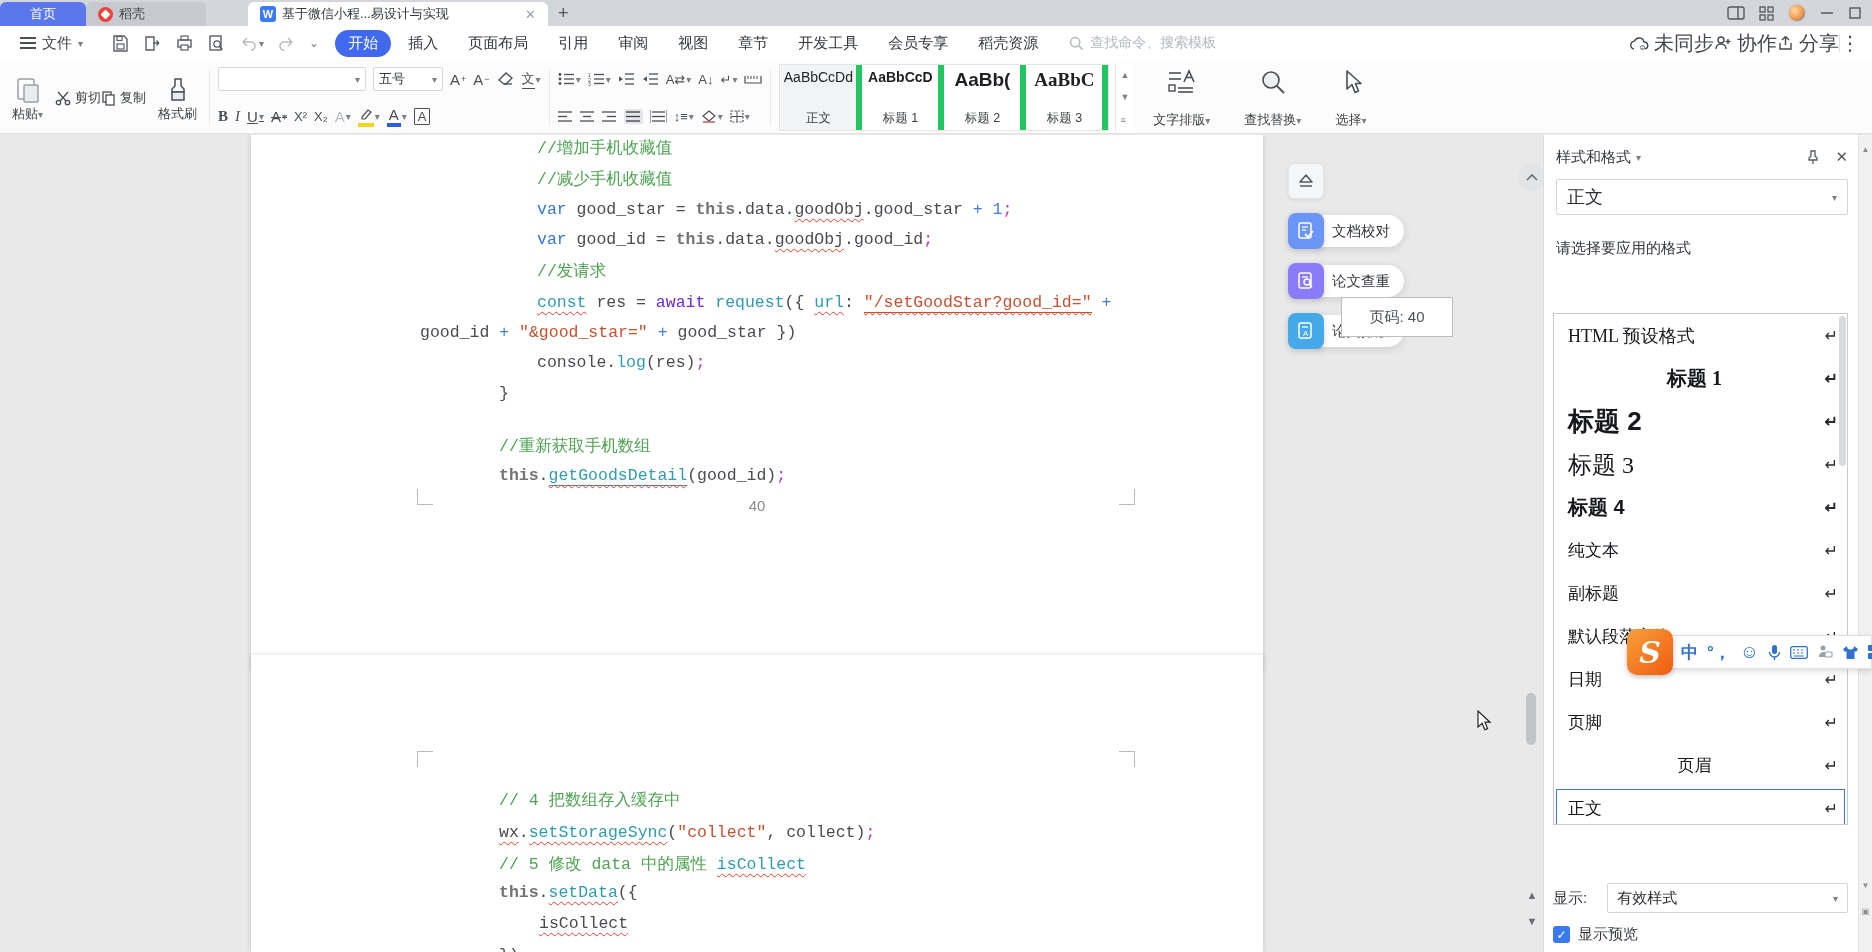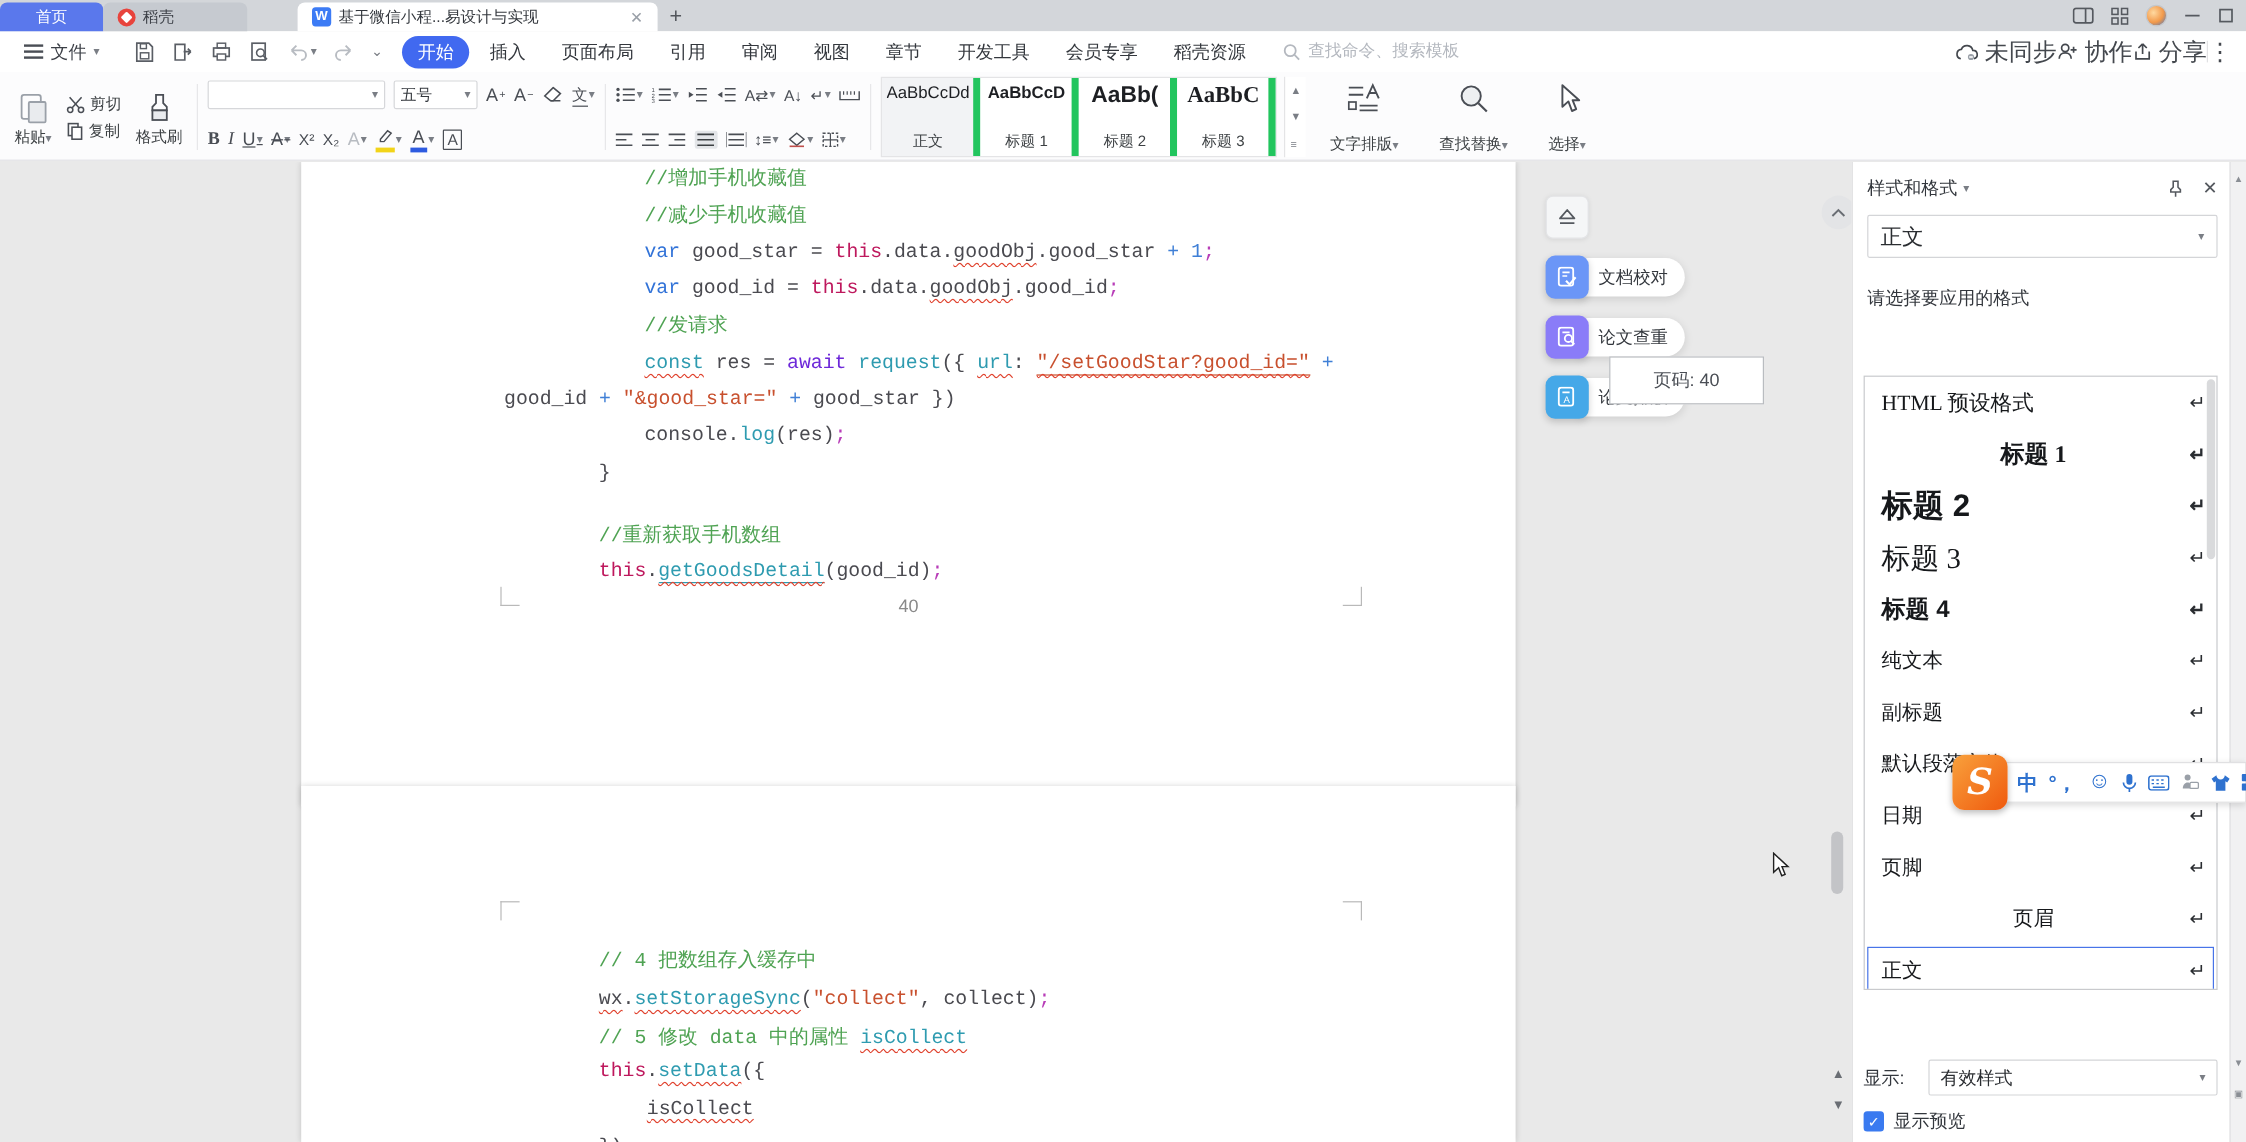--- a/index.html
+++ b/index.html
@@ -35,21 +35,21 @@
   .menu-right { margin-left:auto; display:flex; align-items:center; color:#44484e; font-size:20px; }
   .menu-right .itm { display:flex; align-items:center; gap:5px; }
   .vline { width:1px; height:18px; background:#e1e1e3; }
 
   
   .ribbon { height:74px; background:#fcfcfd; border-bottom:1px solid #e2e2e5; display:flex; align-items:stretch; padding:4px 8px 2px 8px; gap:6px; }
   .rgroup { display:flex; align-items:center; gap:8px; }
   .rsep { width:1px; background:#e7e7e9; margin:6px 2px; }
   .bigbtn { display:flex; flex-direction:column; align-items:center; justify-content:space-between; padding:2px 4px; font-size:13px; color:#3c4043; }
   .bigbtn svg { margin:3px 0 1px; }
-  .stack2 { display:flex; flex-direction:column; justify-content:space-between; padding:3px 0; }
+  .stack2 { display:flex; flex-direction:row; justify-content:space-between; padding:3px 0; }
   .smallbtn { display:flex; align-items:center; gap:4px; font-size:13px; color:#3c4043; height:22px; }
   .fontcol { display:flex; flex-direction:column; justify-content:space-between; padding:2px 0; }
   .frow { display:flex; align-items:center; gap:7px; height:26px; }
   .combo { border:1px solid #d6d7da; border-radius:2px; height:24px; display:flex; align-items:center; padding:0 5px; font-size:13px; color:#33373d; background:#fff; justify-content:space-between; }
   .glyphbtn { font-size:15px; color:#4a4e55; display:flex; align-items:center; gap:1px; }
   .glyphbtn.sm { font-size:13px; }
   .hl-justify { background:#e3e5e8; border-radius:2px; padding:1px 2px; }
   .gallery { display:flex; align-items:stretch; gap:0; border:1px solid #e4e4e6; }
   .gcell { width:82px; border-right:6px solid #22c55e; display:flex; flex-direction:column; align-items:center; justify-content:space-between; padding:4px 2px 3px; background:#fff; }
   .gcell.sel { background:#f2f3f5; }
@@ -59,39 +59,39 @@
   .gcell:nth-child(4) .gprev { font-family:"Liberation Serif",serif; font-weight:bold; font-size:19px; }
   .glabel { font-size:12.5px; color:#3c4043; }
   .gspin { display:flex; flex-direction:column; justify-content:space-around; padding:0 4px; color:#7a7e85; font-size:9px; background:#fff; border-left:1px solid #e4e4e6; }
 
   
   .workspace { position:absolute; left:0; top:135px; width:1872px; height:817px; background:#e9e9e9; overflow:hidden; }
   .page { position:absolute; left:251px; width:1012px; background:#fff; box-shadow:0 0 5px rgba(0,0,0,.16); }
   .page1 { top:0; height:537px; }
   .page2 { top:520px; height:297px; }
   .code-line { position:absolute; font-family:"Liberation Mono","DejaVu Sans Mono",monospace; font-size:16.5px; white-space:pre; color:#4a4a50; }
-  .cm{color:#4fa353} .kw{color:#3273d8} .th{color:#be185d;font-weight:normal}
+  .cm{color:#4fa353} .kw{color:#3273d8} .th{color:#737373;font-weight:bold}
   .fn{color:#2e9bb0} .aw{color:#6d28d9} .str{color:#c8502e} .op{color:#3f7fd6}
   .pn{color:#4a4a50} .sc{color:#b83db8}
   .sp{text-decoration:underline wavy #e0432f 1px; text-underline-offset:4px;}
   .ul{border-bottom:1.5px solid currentColor;}
   .pagenum { position:absolute; left:0; width:100%; text-align:center; color:#8a8a8a; font-size:15px; }
   .cmark { position:absolute; width:16px; height:16px; }
   .cmark.bl { border-left:1px solid #b9b9b9; border-bottom:1px solid #b9b9b9; }
   .cmark.br { border-right:1px solid #b9b9b9; border-bottom:1px solid #b9b9b9; }
   .cmark.tl { border-left:1px solid #b9b9b9; border-top:1px solid #b9b9b9; }
   .cmark.tr { border-right:1px solid #b9b9b9; border-top:1px solid #b9b9b9; }
 
   
   .assist { position:absolute; left:1288px; top:28px; }
   .collapse-btn { width:36px; height:36px; background:#f5f6f7; border:1px solid #e3e4e6; border-radius:6px; display:flex; align-items:center; justify-content:center; box-shadow:0 1px 4px rgba(0,0,0,.08); }
   .assist-row { display:flex; align-items:center; margin-top:14px; height:36px; }
   .assist-ico { width:36px; height:36px; border-radius:8px; display:flex; align-items:center; justify-content:center; z-index:2; box-shadow:0 2px 6px rgba(0,0,0,.18); }
   .assist-label { background:#fff; height:32px; display:flex; align-items:center; padding:0 14px 0 16px; margin-left:-8px; border-radius:0 16px 16px 0; box-shadow:0 2px 8px rgba(0,0,0,.12); font-size:14.5px; color:#33373d; white-space:nowrap; }
-  .tooltip { position:absolute; left:1341px; top:162px; width:129px; height:40px; background:#fff; border:1px solid #b9bcc0; display:flex; align-items:center; justify-content:center; font-size:15px; color:#4a4e55; }
+  .tooltip { position:absolute; left:1341px; top:162px; width:112px; height:40px; background:#fff; border:1px solid #b9bcc0; display:flex; align-items:center; justify-content:center; font-size:15px; color:#4a4e55; }
 
   
   .scr-up { position:absolute; left:1518px; top:28px; width:28px; height:28px; border-radius:50%; background:#e3e4e6; display:flex; align-items:center; justify-content:center; color:#6a6e74; }
   .scr-thumb { position:absolute; left:1526px; top:558px; width:10px; height:52px; border-radius:5px; background:#c3c4c7; }
   .scr-btn { position:absolute; left:1521px; width:22px; height:20px; color:#6a6e74; display:flex; align-items:center; justify-content:center; font-size:11px; }
 
   
   .panel { position:absolute; left:1543px; top:0; width:315px; height:817px; background:#fff; border-left:1px solid #dcdcde; padding:0 10px 0 12px; }
   .panel-head { height:44px; display:flex; align-items:center; font-size:15px; color:#33373d; }
   .panel-head .ttl { display:flex; gap:5px; align-items:center; }

